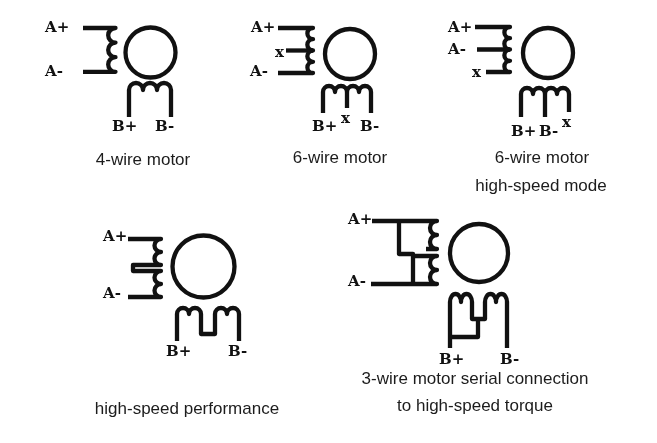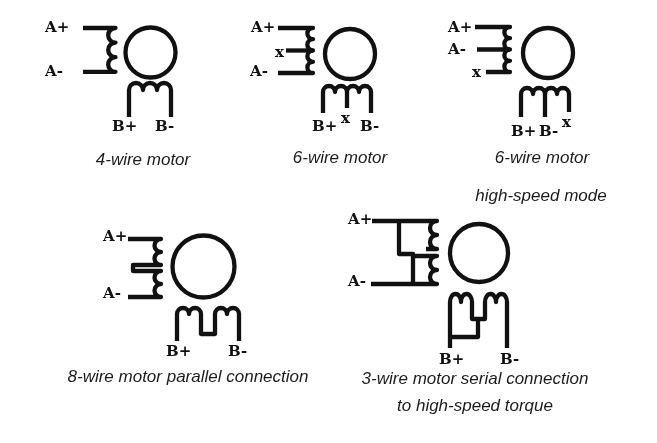--- a/index.html
+++ b/index.html
@@ -23,21 +23,20 @@
     color:#111111;
     white-space:nowrap;
   }
   .caption{
     position:absolute;
     transform:translateX(-50%);
     font-size:17px;
     line-height:20px;
     color:#1c1c1c;
     white-space:nowrap;
-    font-style:italic;
   }
 </style>
 </head>
 <body>
 
 <div class="canvas">
 
   <svg class="wiring-svg" width="657" height="443" viewBox="0 0 657 443">
 
     <g>
@@ -92,27 +91,27 @@
   <span class="terminal" style="left:360px;top:119px">B-</span>
   <div class="caption" style="left:340px;top:148px">6-wire motor</div>
 
   <span class="terminal" style="left:448px;top:20px">A+</span>
   <span class="terminal" style="left:448px;top:42px">A-</span>
   <span class="terminal" style="left:472px;top:65px">x</span>
   <span class="terminal" style="left:511px;top:124px">B+</span>
   <span class="terminal" style="left:539px;top:124px">B-</span>
   <span class="terminal" style="left:562px;top:115px">x</span>
   <div class="caption" style="left:542px;top:148px">6-wire motor</div>
-  <div class="caption" style="left:541px;top:186px">high-speed mode</div>
+  <div class="caption" style="left:541px;top:176px">high-speed mode</div>
 
   <span class="terminal" style="left:103px;top:229px">A+</span>
   <span class="terminal" style="left:103px;top:286px">A-</span>
   <span class="terminal" style="left:166px;top:344px">B+</span>
   <span class="terminal" style="left:228px;top:344px">B-</span>
-  <div class="caption" style="left:188px;top:367px">8-wire motor parallel connection</div>
+  <div class="caption" style="left:187px;top:399px">high-speed performance</div>
 
   <span class="terminal" style="left:348px;top:212px">A+</span>
   <span class="terminal" style="left:348px;top:274px">A-</span>
   <span class="terminal" style="left:439px;top:352px">B+</span>
   <span class="terminal" style="left:500px;top:352px">B-</span>
   <div class="caption" style="left:475px;top:369px">3-wire motor serial connection</div>
   <div class="caption" style="left:475px;top:396px">to high-speed torque</div>
 
 </div>
 

